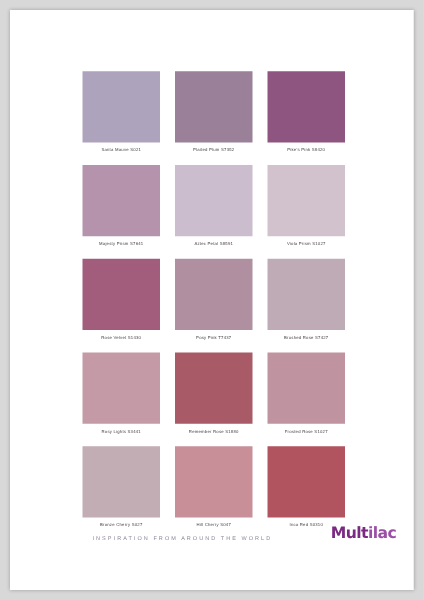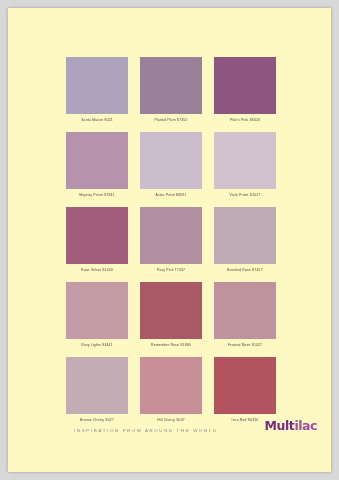--- a/index.html
+++ b/index.html
@@ -90,21 +90,21 @@
     color: #7a2a82;
     white-space: nowrap;
   }
   #brand-logo .logo-accent {
     color: #9c4fa6;
   }
 </style>
 </head>
 <body style="background: rgb(216, 216, 216);">
 
-<div id="poster" style="background: #fef9c3;">
+<div id="poster" style="background: #ffffff;">
 
   <div id="swatch-grid">
       <div class="swatch-cell">
         <span class="swatch-chip" style="background-color: rgb(173, 163, 188);"></span>
         <span class="swatch-label">Santa Mauve S021</span>
       </div>
       <div class="swatch-cell">
         <span class="swatch-chip" style="background-color: rgb(154, 128, 153);"></span>
         <span class="swatch-label">Plaited Plum S7352</span>
       </div>

